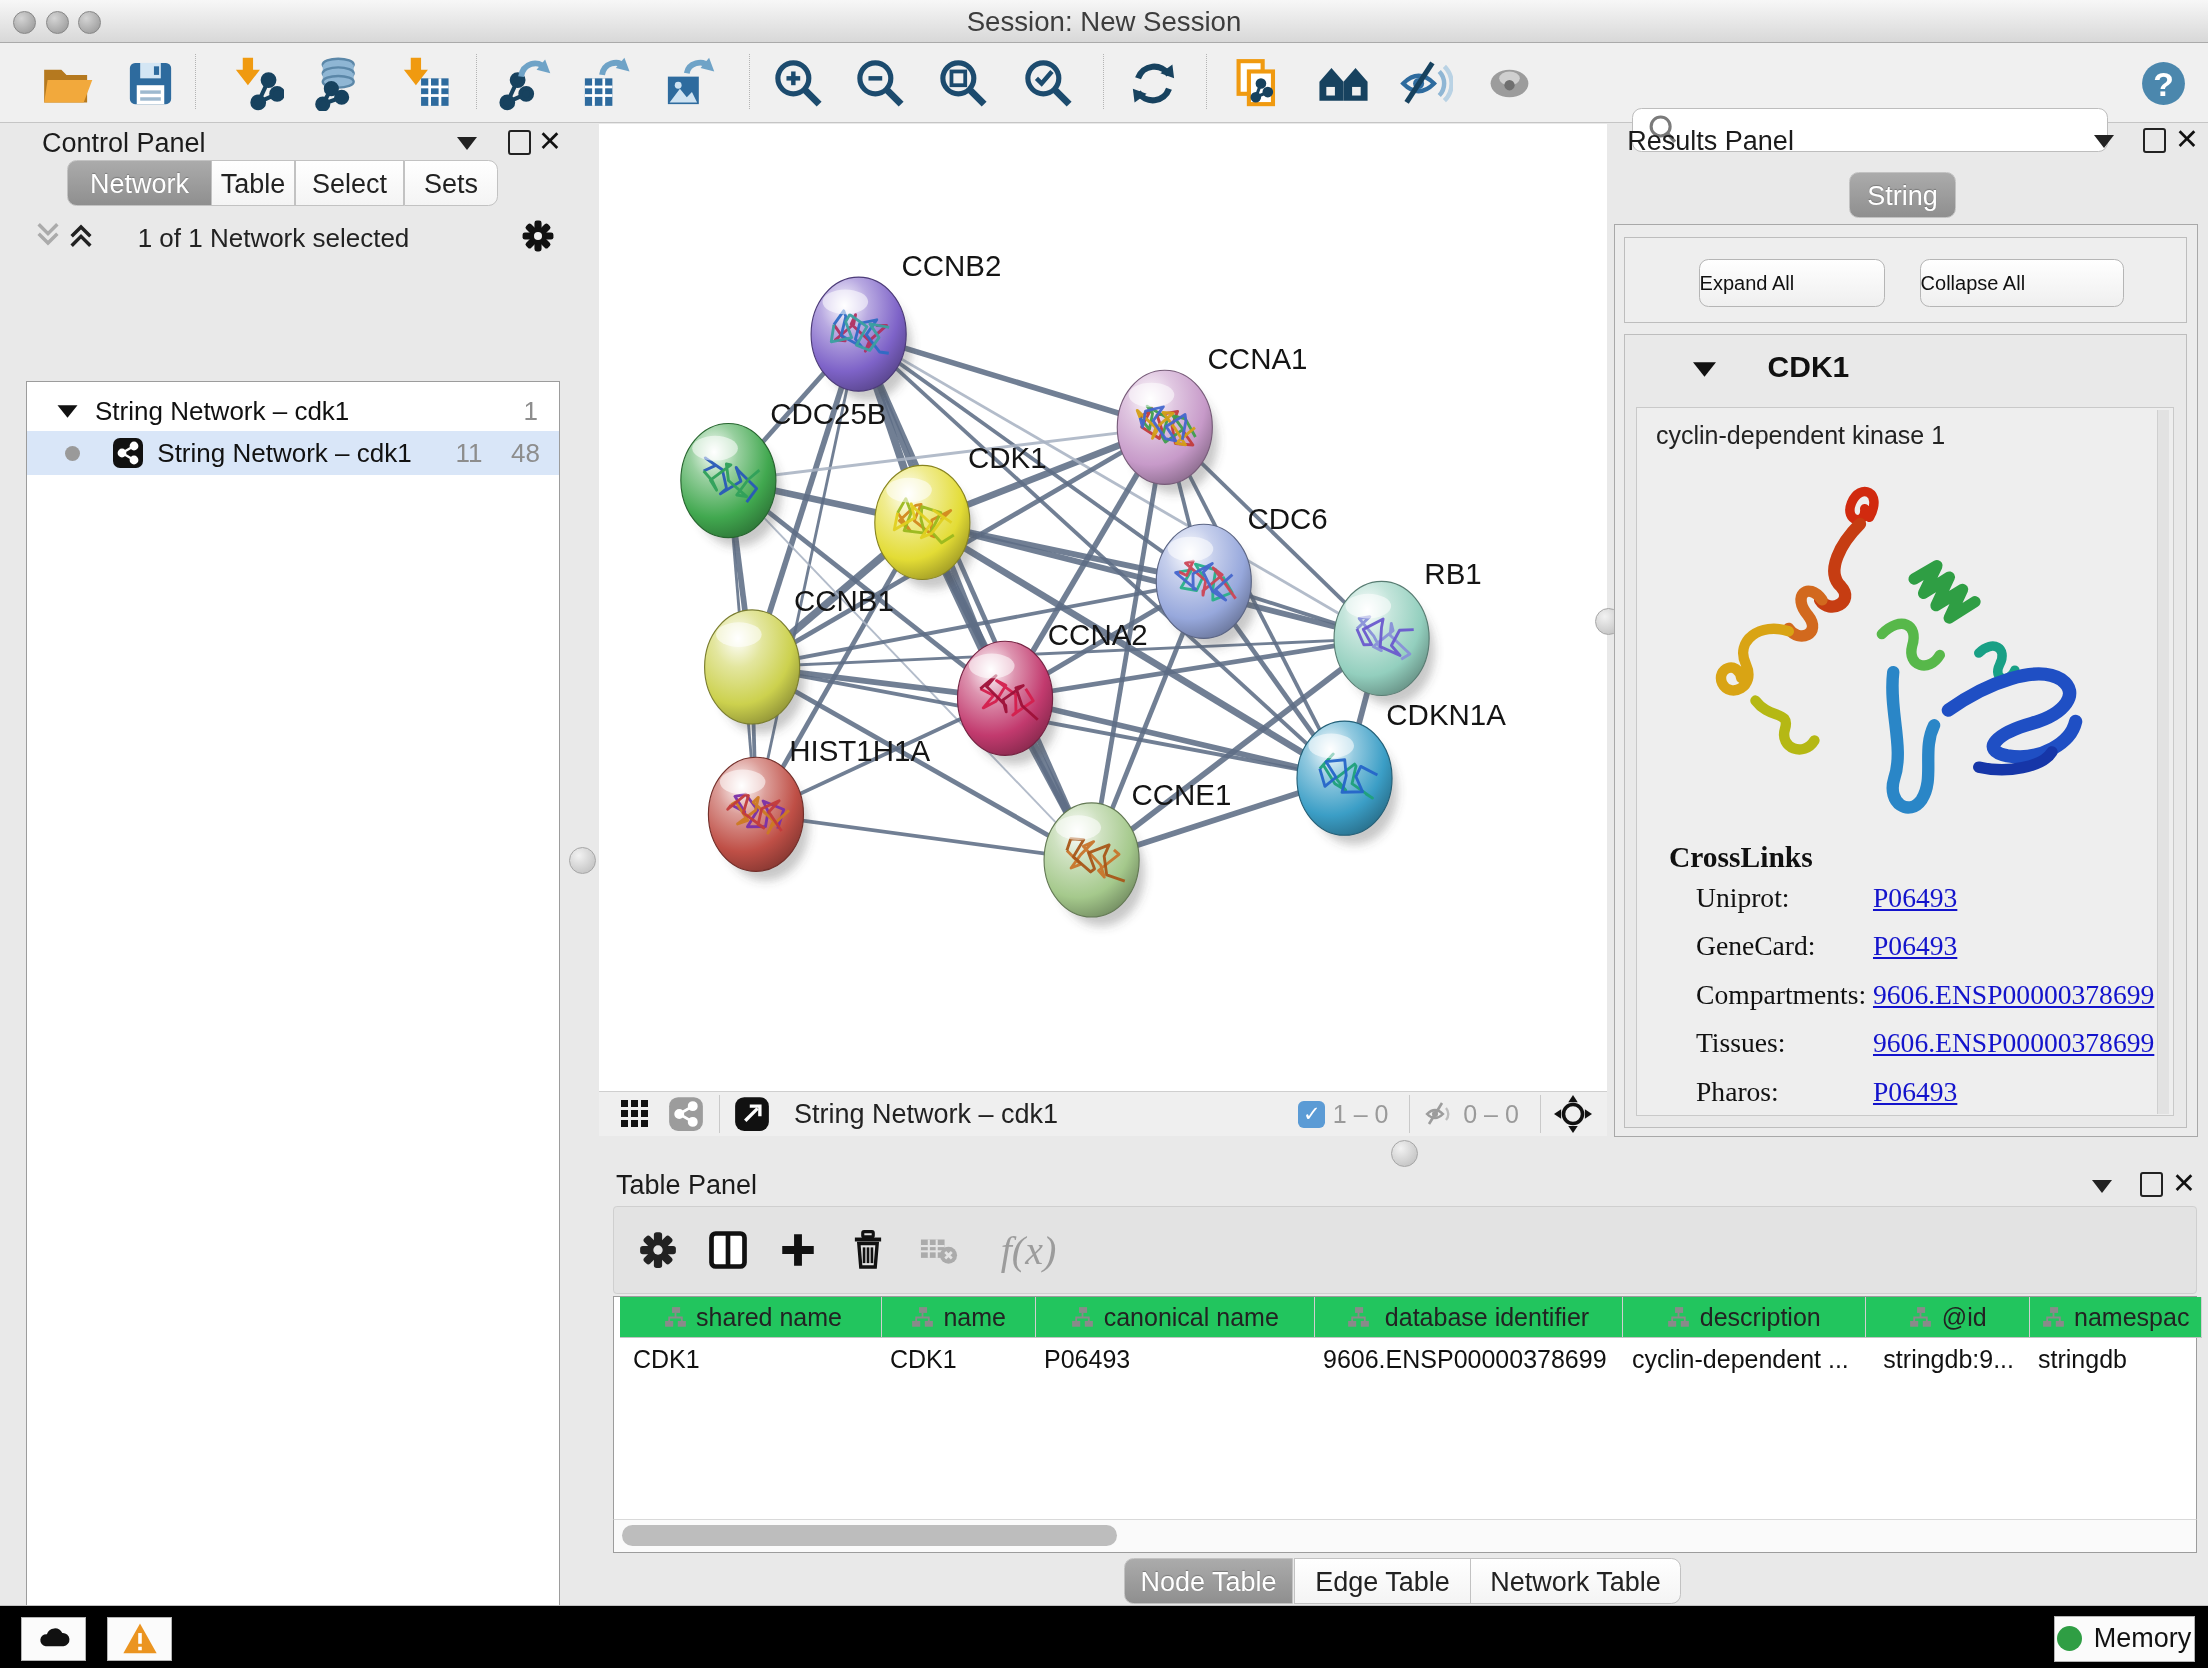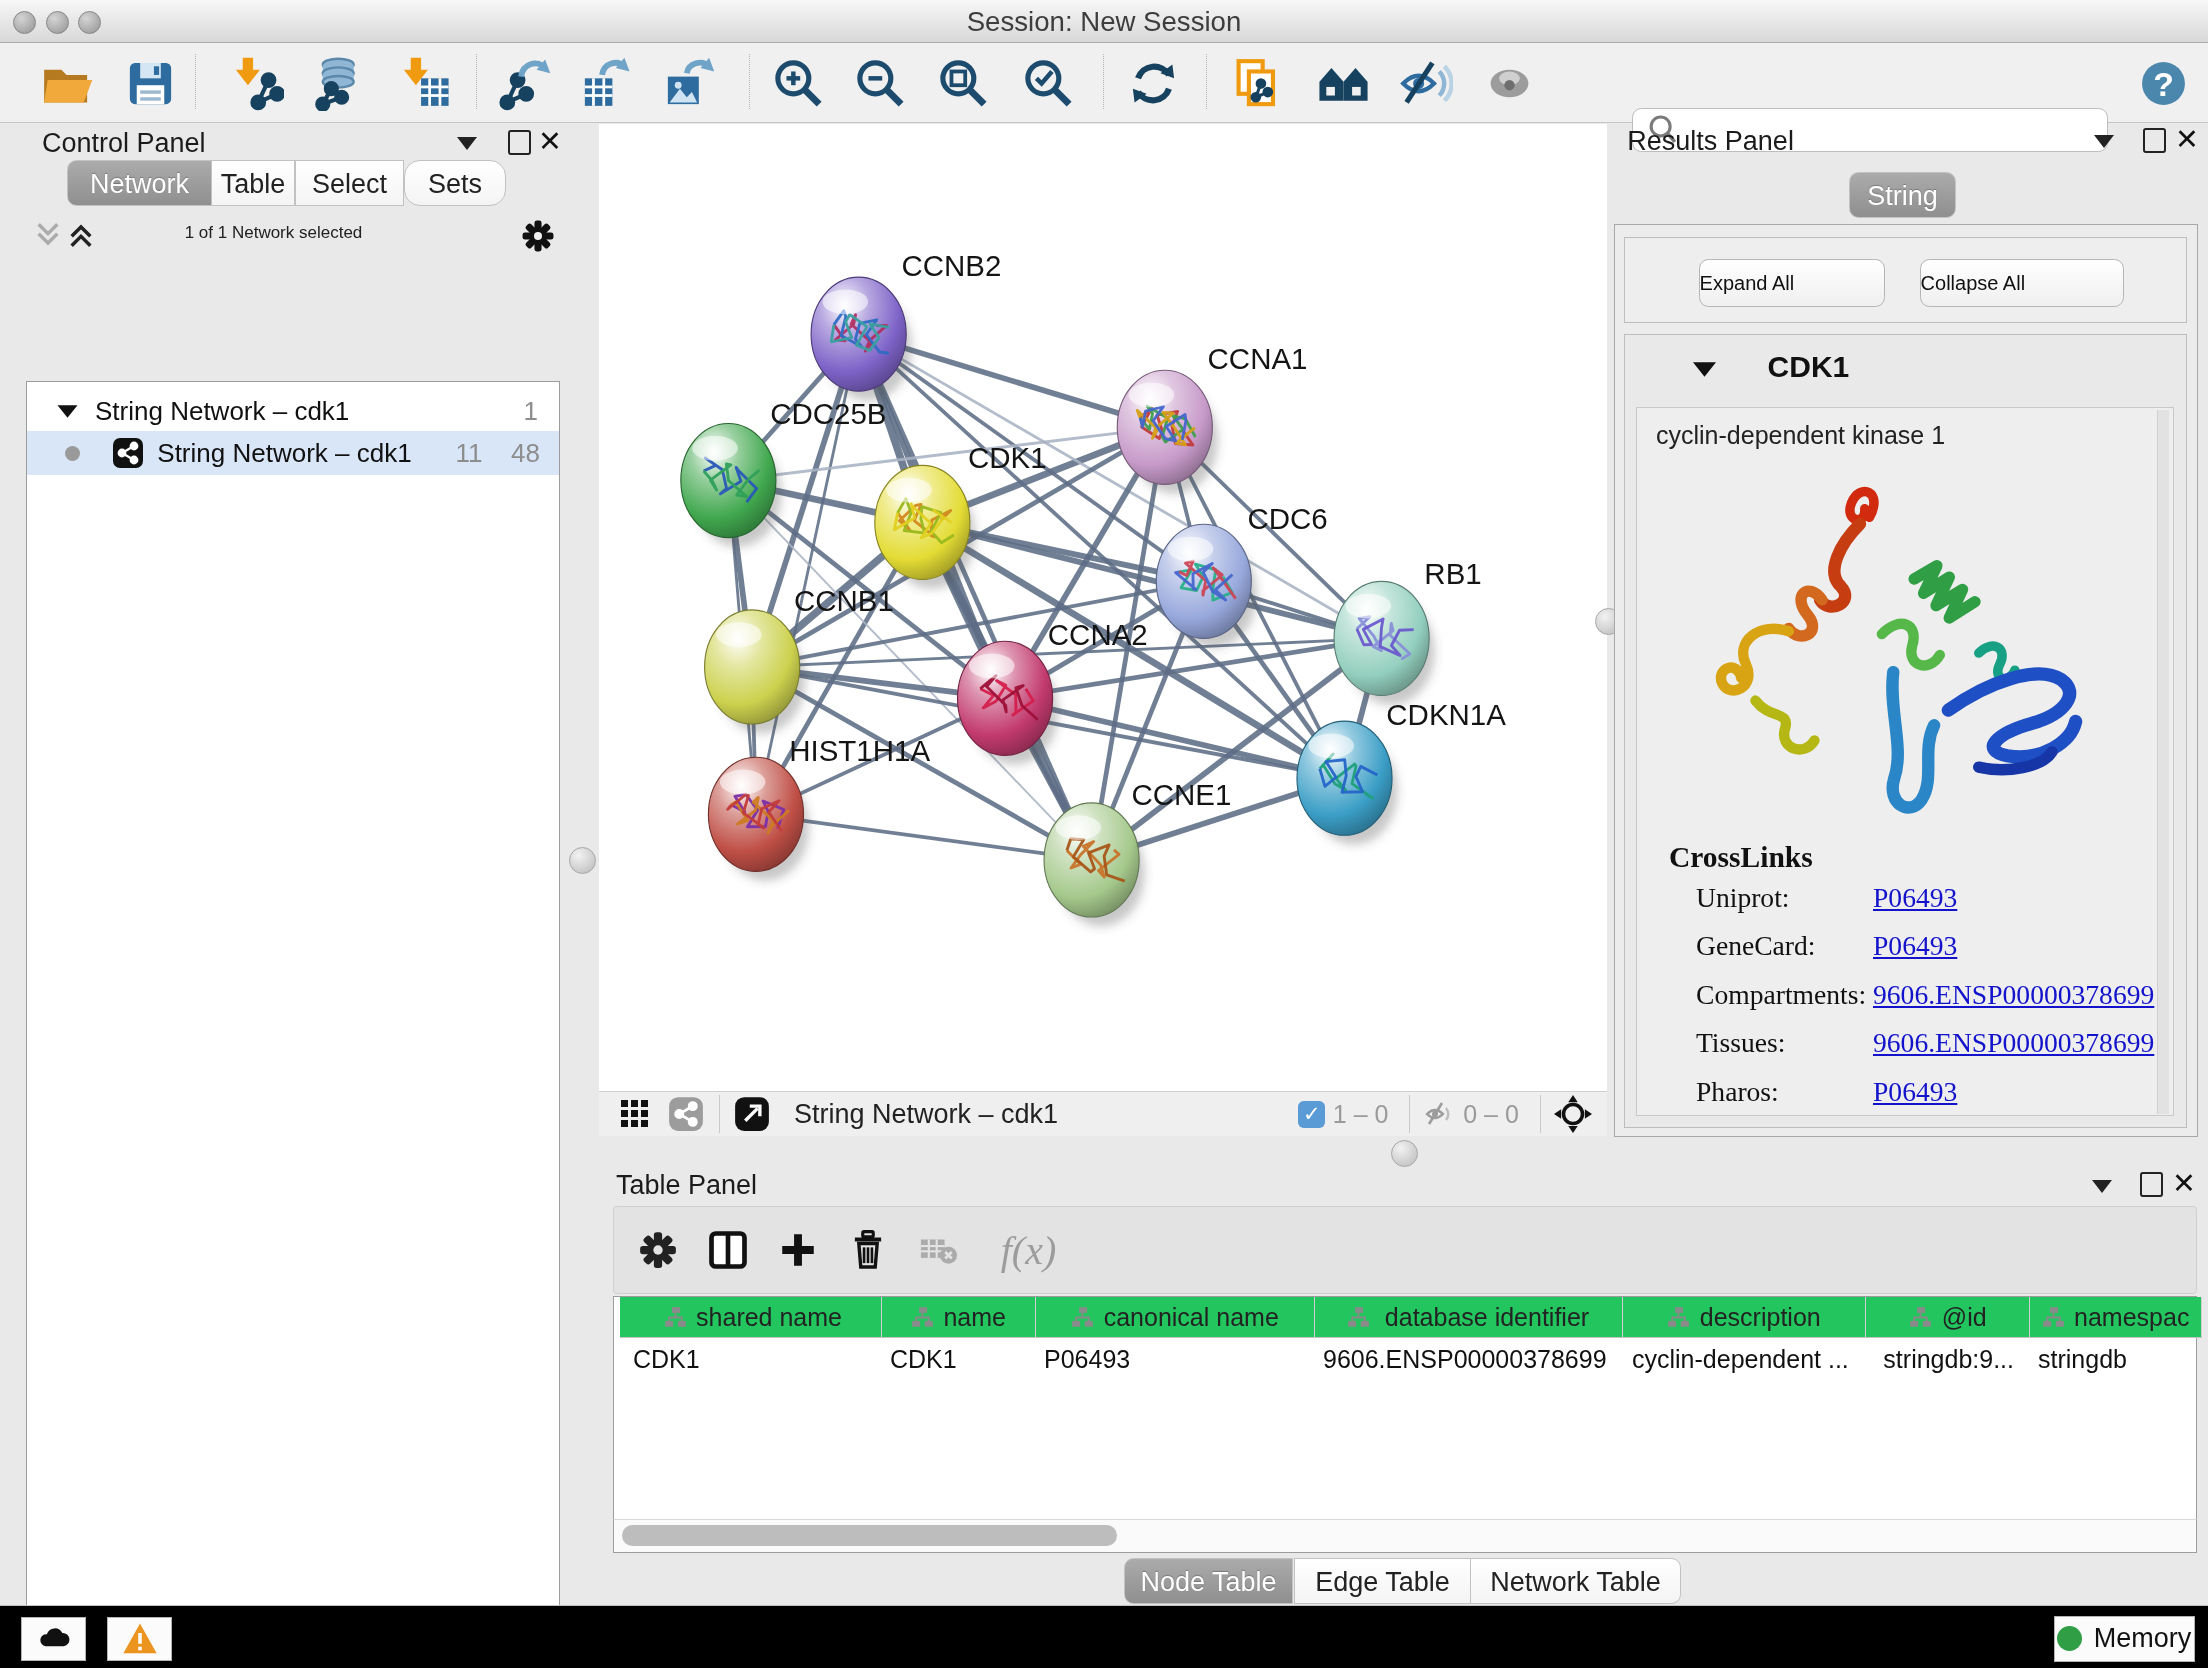--- a/index.html
+++ b/index.html
@@ -296,35 +296,35 @@
         <div class="collapse-tri"></div>
       </div>
     <div class="abs" style="left:508px;top:5.7px;">
         <div class="float-sq"></div>
       </div>
     <div class="abs close-x" style="left:538px;top:5.7px;">✕</div>
 
     <div class="tab sel first" style="left:67px;top:36px;width:145px;">Network</div>
     <div class="tab" style="left:211px;top:36px;width:84px;">Table</div>
     <div class="tab" style="left:295px;top:36px;width:109px;">Select</div>
-    <div class="tab last" style="left:404px;top:36px;width:102px;border-radius:16px;">Sets</div>
+    <div class="tab last" style="left:404px;top:36px;width:94px;">Sets</div>
 
     <div class="abs" style="left:32px;top:95px;">
       <svg width="32" height="32" viewBox="0 0 24 24">
         <path d="M5 4 l7 7 7 -7" stroke="#ababab" stroke-width="2.6" fill="none"></path>
         <path d="M5 11 l7 7 7 -7" stroke="#ababab" stroke-width="2.6" fill="none"></path>
       </svg>
     </div>
     <div class="abs" style="left:65px;top:95px;">
       <svg width="32" height="32" viewBox="0 0 24 24">
         <path d="M5 20 l7 -7 7 7" stroke="#222" stroke-width="2.6" fill="none"></path>
         <path d="M5 13 l7 -7 7 7" stroke="#222" stroke-width="2.6" fill="none"></path>
       </svg>
     </div>
-    <div class="abs" style="left:26px;top:99px;width:495px;text-align:center;font-size:17px;color:#222;">1 of 1 Network selected</div>
+    <div class="abs" style="left:26px;top:99px;width:495px;text-align:center;font-size:26px;color:#222;">1 of 1 Network selected</div>
     <div class="abs" style="left:519px;top:93px;">
       <svg width="38" height="38" viewBox="0 0 32 32">
         <g fill="#111">
           <rect x="13" y="3" width="6" height="26" rx="2"></rect>
             <rect x="3" y="13" width="26" height="6" rx="2"></rect>
           <rect x="13" y="3" width="6" height="26" rx="2" transform="rotate(45 16 16)"></rect>
           <rect x="13" y="3" width="6" height="26" rx="2" transform="rotate(-45 16 16)"></rect>
           <circle cx="16" cy="16" r="7"></circle>
         </g>
         <circle cx="16" cy="16" r="3.4" fill="#f0f0f0"></circle>

